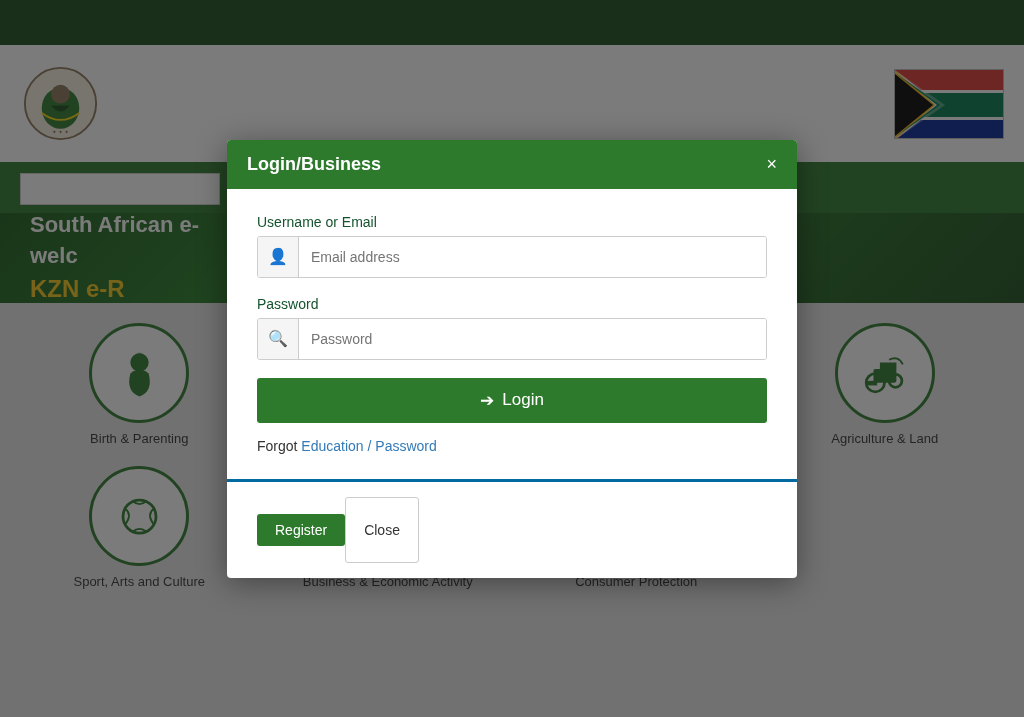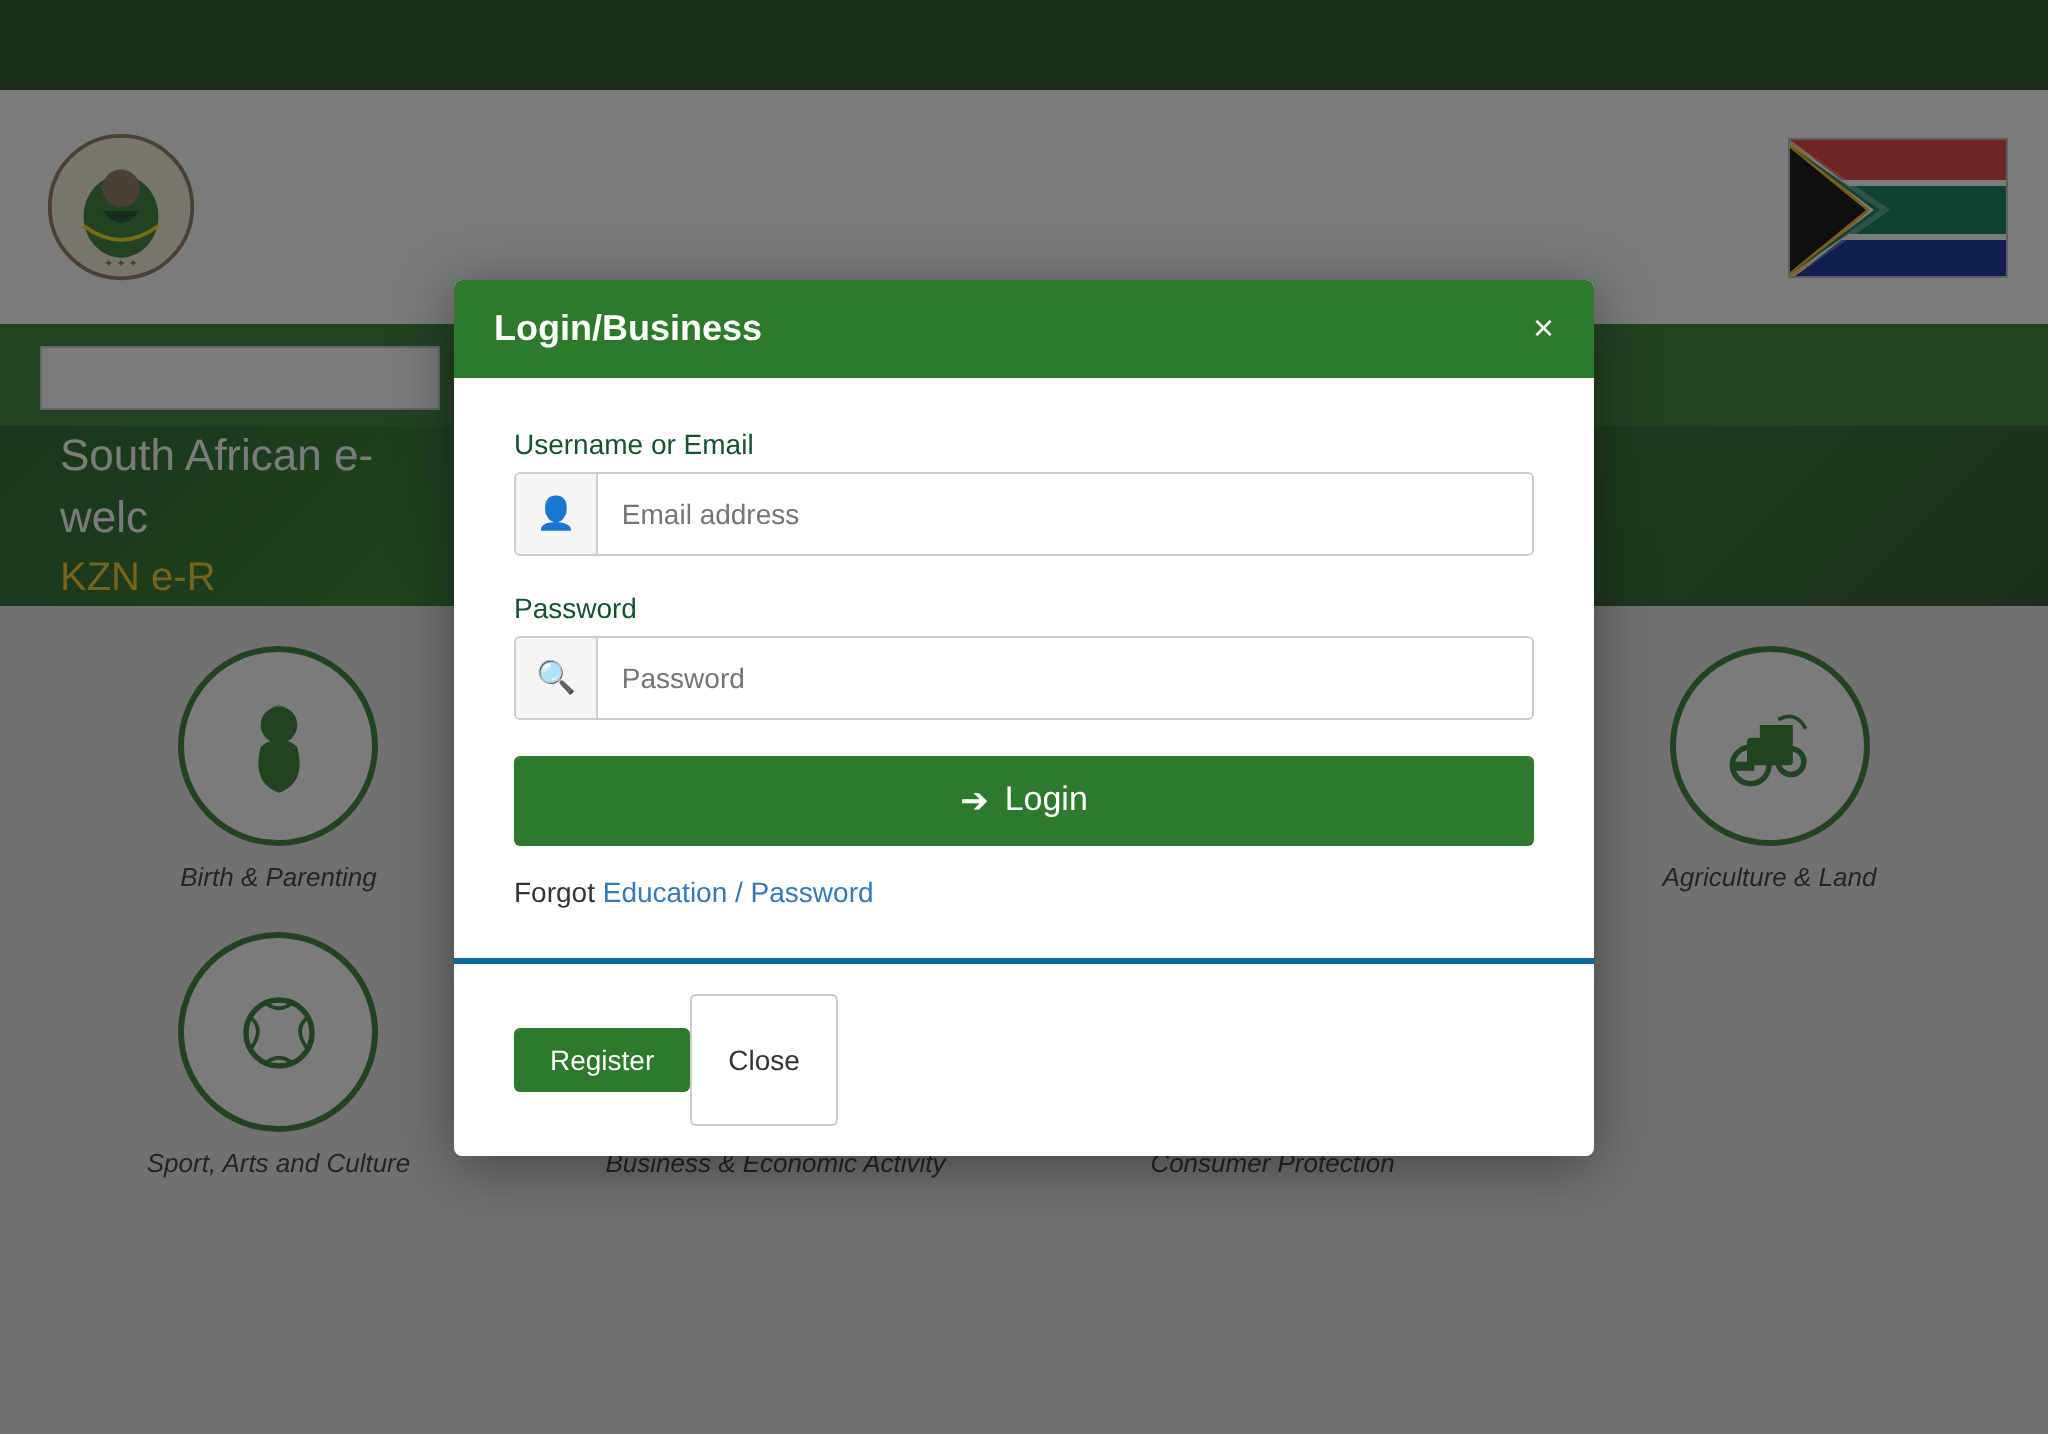--- a/index.html
+++ b/index.html
@@ -93,37 +93,36 @@
       background: linear-gradient(135deg, #1a5c1a 0%, #2d8a2d 40%, #1a4d1a 100%);
       height: 90px;
       display: flex;
       align-items: center;
       padding: 0 30px;
     }
 
     .hero-text {
       color: #fff;
       font-size: 22px;
-      font-weight: normal;
+      font-weight: bold;
       line-height: 1.4;
     }
 
     .hero-text .highlight {
       color: #f5c518;
-      font-size: 20px;
+      font-size: 24px;
     }
 
     
     .icons-grid {
       background: #e8e8e8;
       padding: 20px;
       display: grid;
       grid-template-columns: repeat(4, 1fr);
       gap: 20px 10px;
-      font-style: italic;
     }
 
     .icon-item {
       display: flex;
       flex-direction: column;
       align-items: center;
       gap: 8px;
     }
 
     .icon-circle {

